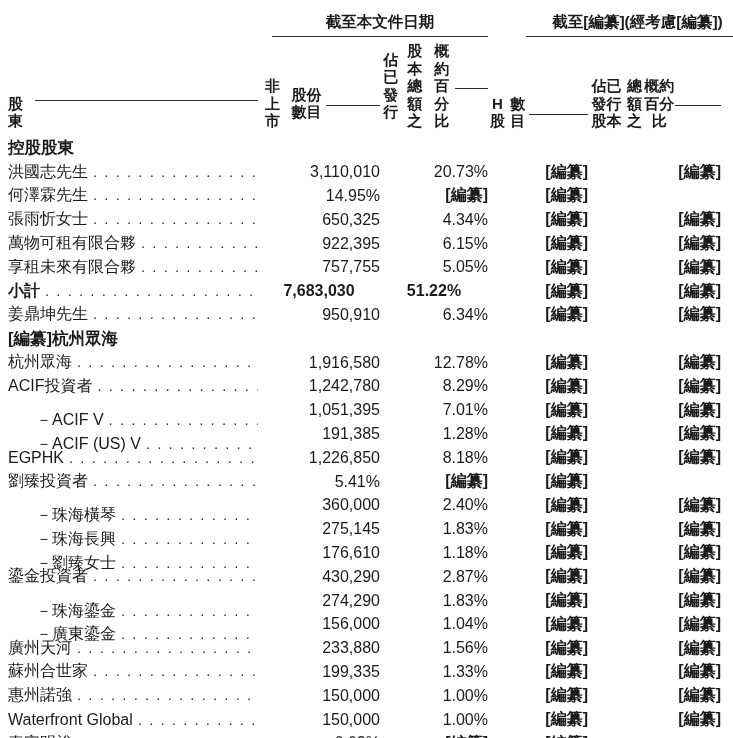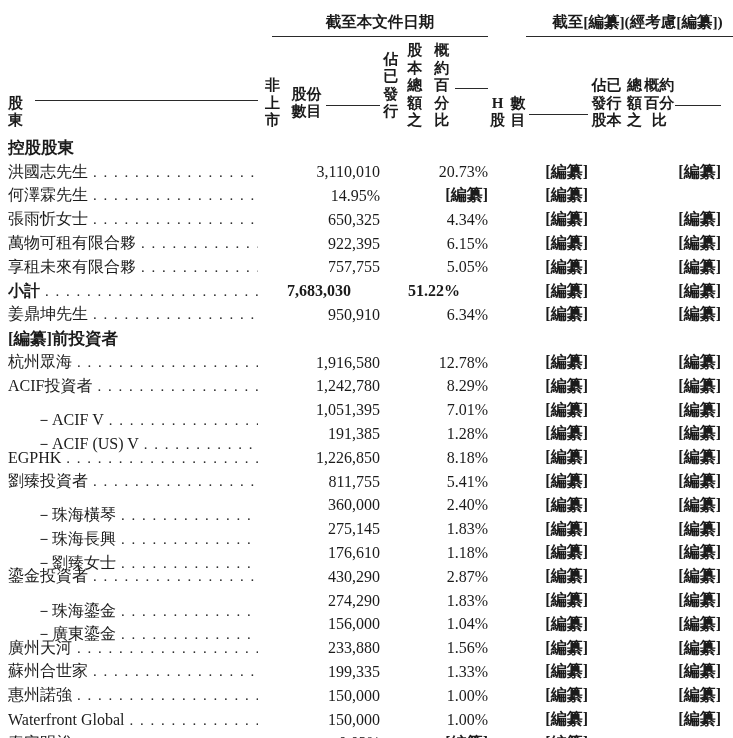--- a/index.html
+++ b/index.html
@@ -3,21 +3,21 @@
 <meta charset="utf-8">
 <style>
   html,body { margin:0; padding:0; background:#ffffff; }
   .page {
     position:relative;
     width:733px; height:738px;
     box-sizing:border-box;
     padding:6px 12px 7px 8px;
     background:#ffffff;
     color:#1b1b1b;
-    font-family:Liberation Serif, serif;
+    font-family:Liberation Sans, sans-serif;
     overflow:hidden;
   }
   
   .groups { position:relative; height:31px; }
   .group {
     position:absolute; bottom:0;
     text-align:center;
     border-bottom:1.5px solid #2a2a2a;
     font-weight:bold; font-size:15.5px;
     padding-bottom:3px;
@@ -187,21 +187,21 @@
           <span class="nm">姜鼎坤先生</span>
           <span class="leader">. . . . . . . . . . . . . . . . . . . . . . . . . . . . . . . . . . . . . . . . . . . . . . . . . . . . . . . . . . . . . . . . . . . . . . </span>
         </div>
         <div class="num">950,910</div>
         <div class="num">6.34%</div>
         <div class="red">[編纂]</div>
         <div class="red">[編纂]</div>
       </div>
       <div class="row section">
         <div class="namecell">
-          <span class="nm">[編纂]前投資者</span>
+          <span class="nm">[編纂]杭州眾海</span>
         </div>
       </div>
       <div class="row">
         <div class="namecell">
           <span class="nm">杭州眾海</span>
           <span class="leader">. . . . . . . . . . . . . . . . . . . . . . . . . . . . . . . . . . . . . . . . . . . . . . . . . . . . . . . . . . . . . . . . . . . . . . </span>
         </div>
         <div class="num">1,916,580</div>
         <div class="num">12.78%</div>
         <div class="red">[編纂]</div>
@@ -245,21 +245,20 @@
         <div class="num">1,226,850</div>
         <div class="num">8.18%</div>
         <div class="red">[編纂]</div>
         <div class="red">[編纂]</div>
       </div>
       <div class="row">
         <div class="namecell">
           <span class="nm">劉臻投資者</span>
           <span class="leader">. . . . . . . . . . . . . . . . . . . . . . . . . . . . . . . . . . . . . . . . . . . . . . . . . . . . . . . . . . . . . . . . . . . . . . </span>
         </div>
-        <div class="num">811,755</div>
         <div class="num">5.41%</div>
         <div class="red">[編纂]</div>
         <div class="red">[編纂]</div>
       </div>
       <div class="row indent">
         <div class="namecell">
           <span class="nm">－珠海橫琴</span>
           <span class="leader">. . . . . . . . . . . . . . . . . . . . . . . . . . . . . . . . . . . . . . . . . . . . . . . . . . . . . . . . . . . . . . . . . . . . . . </span>
         </div>
         <div class="num">360,000</div>

